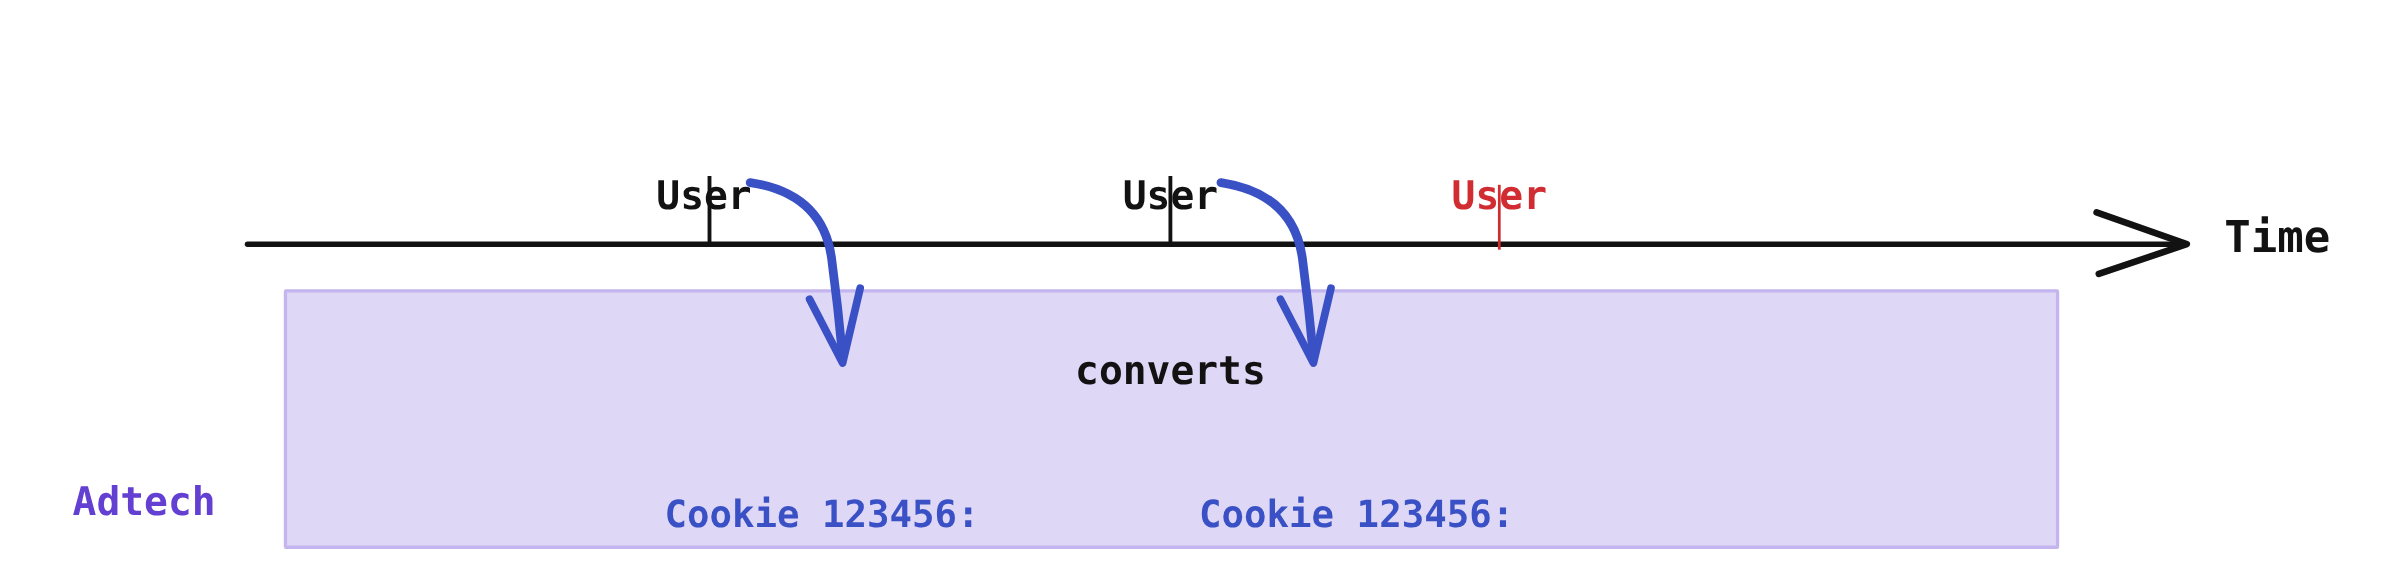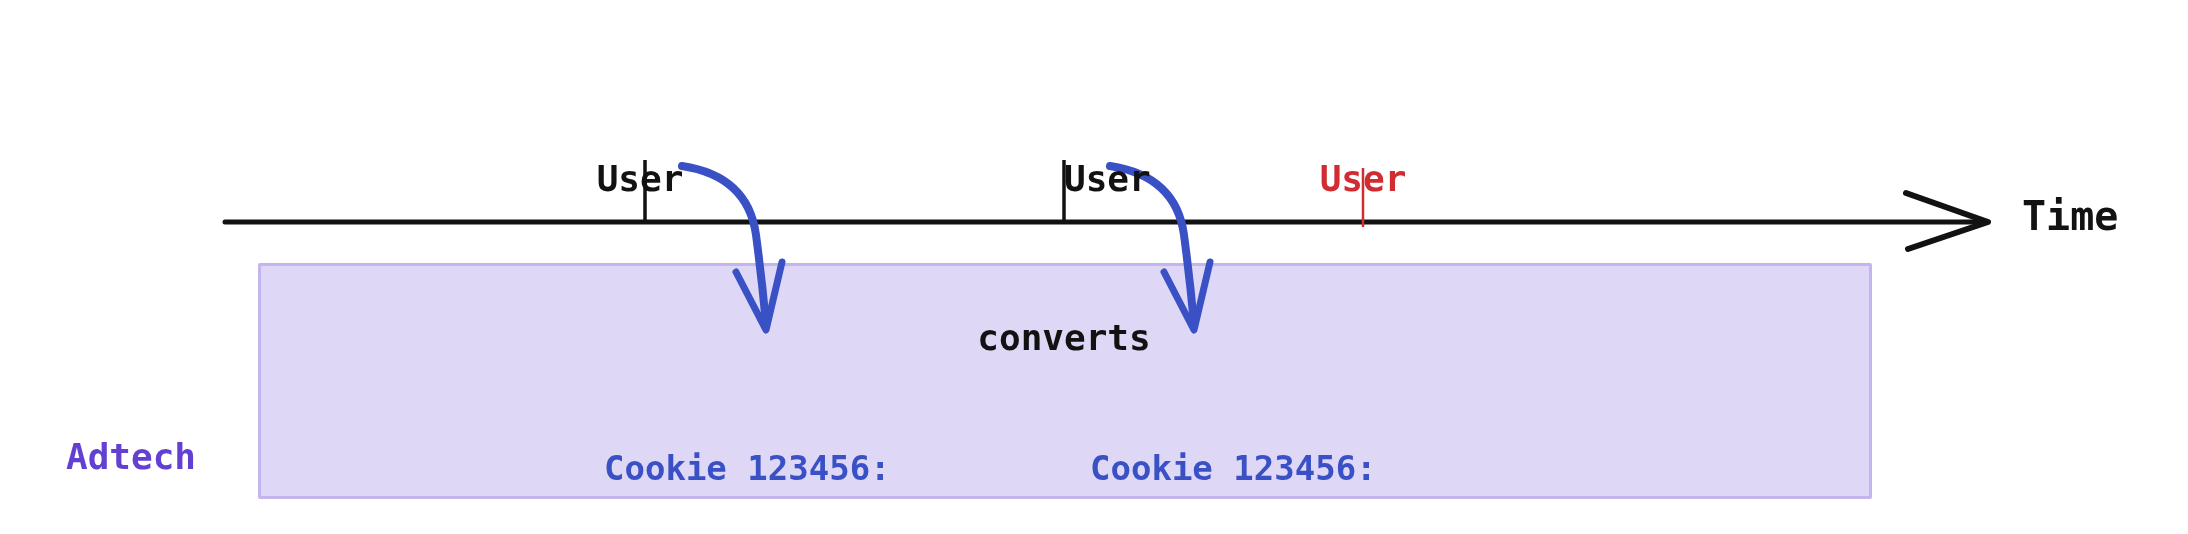--- a/index.html
+++ b/index.html
@@ -21,21 +21,21 @@
     width: 2188px;
     height: 534px;
   }
   .label {
     position: absolute;
     font-weight: bold;
     white-space: pre;
   }
   .event-label {
     transform: translateX(-50%);
-    text-align: right;
+    text-align: center;
     font-size: 36px;
     line-height: 53px;
     color: #121212;
   }
   .event-label.red { color: #d02c31; }
   .time-label {
     left: 2022px;
     top: 193px;
     font-size: 40px;
     color: #121212;

